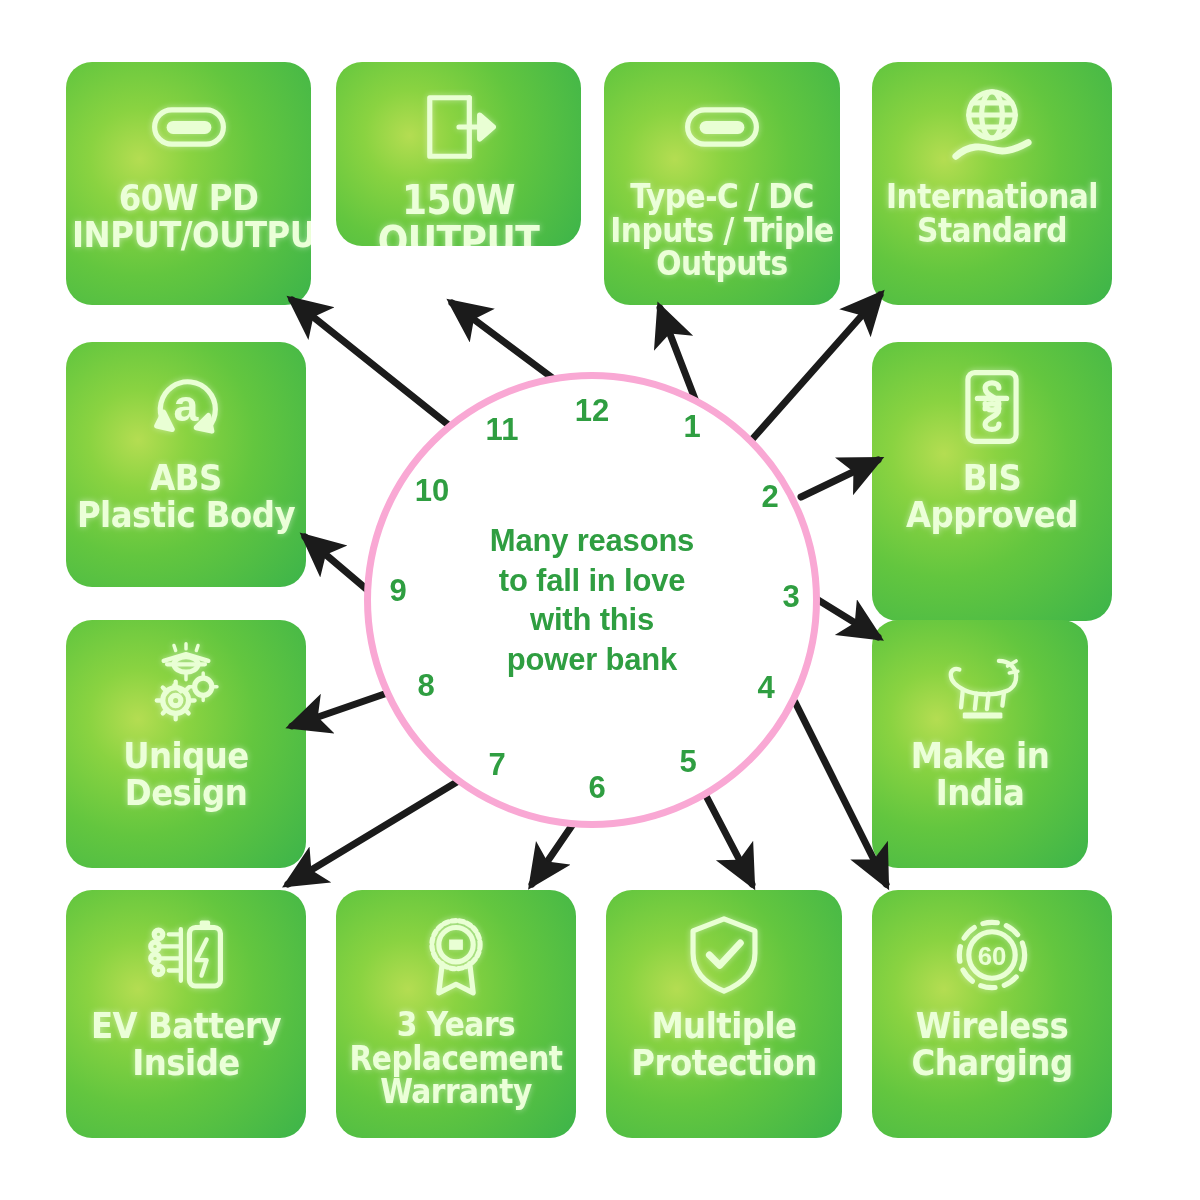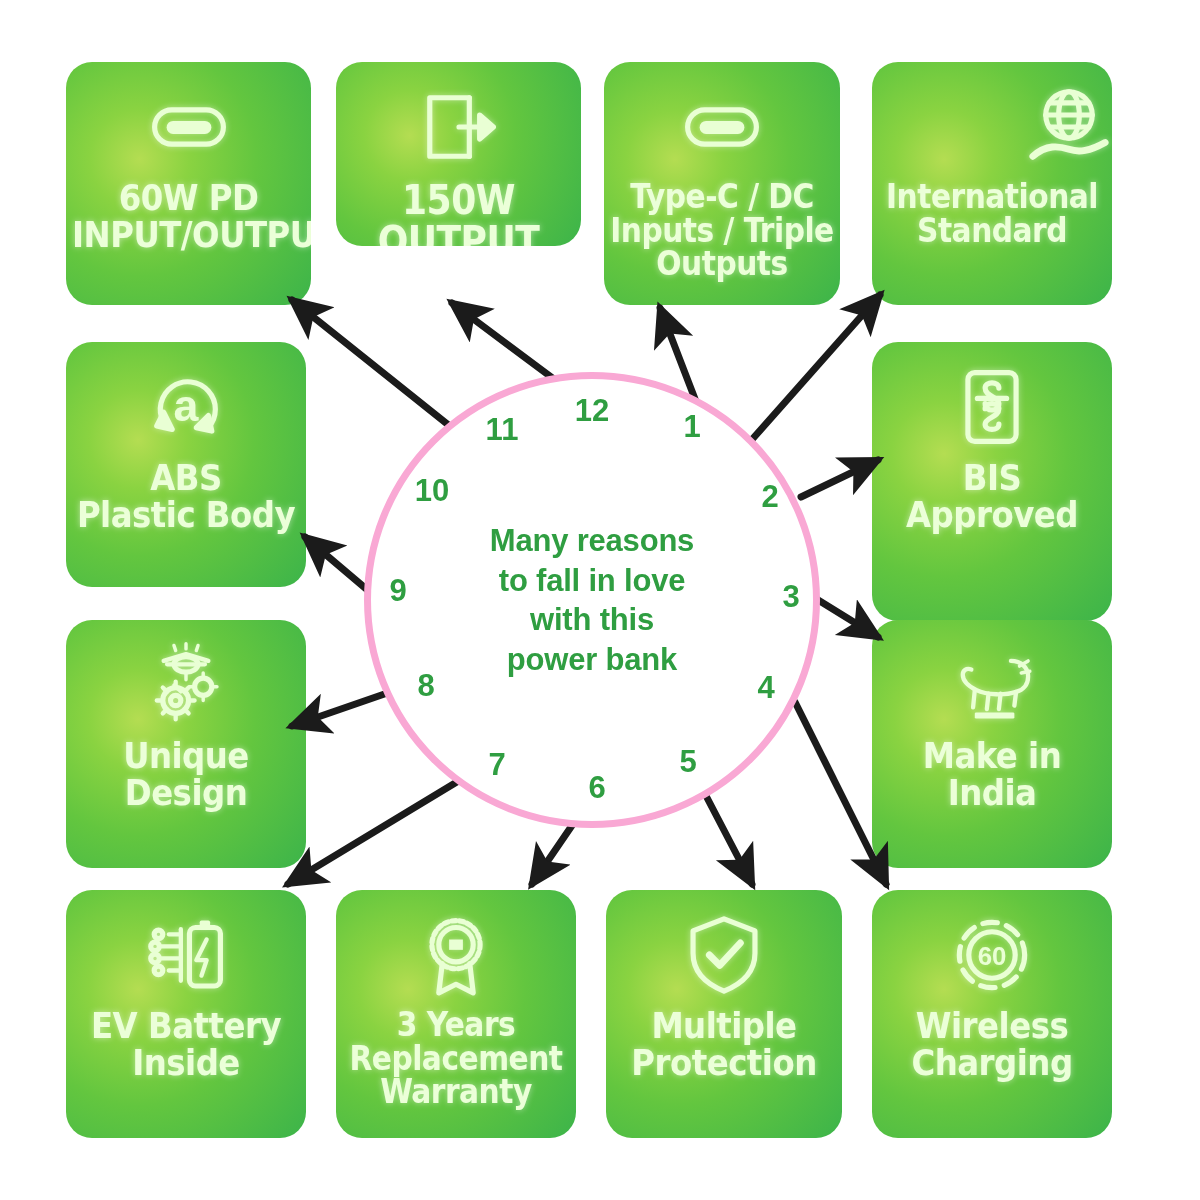--- a/index.html
+++ b/index.html
@@ -197,21 +197,21 @@
             <rect x="10" y="30" width="80" height="40" rx="20"></rect>
             <rect x="24" y="43" width="52" height="15" rx="7.5" fill="#e9ffd4" stroke="none"></rect>
           </svg>
         </span>
         <div class="tile-label sz-md">
           <div>Type-C / DC</div>
           <div>Inputs / Triple</div>
           <div>Outputs</div>
         </div>
       </div>
-      <div class="tile" style="left: 872px; top: 62px; width: 240px; height: 243px; align-items: flex-end;">
+      <div class="tile" style="left: 872px; top: 62px; width: 240px; height: 243px;">
         <span>
           <svg class="tile-icon" width="86" height="86" viewBox="0 0 100 100" fill="none" stroke="#e9ffd4" stroke-width="6" stroke-linecap="round" stroke-linejoin="round">
             <circle cx="50" cy="36" r="27"></circle>
             <ellipse cx="50" cy="36" rx="12" ry="27"></ellipse>
             <path d="M23,36 H77"></path>
             <path d="M27,22 H73"></path>
             <path d="M27,50 H73"></path>
             <path d="M8,84 C24,70 38,72 50,76 C62,80 74,78 92,68" stroke-width="8"></path>
           </svg>
         </span>
@@ -227,21 +227,21 @@
             <path d="M58,28 C58,20 42,20 42,28 C42,38 58,38 58,46 C58,56 42,56 42,46"></path>
             <path d="M42,52 C42,44 58,44 58,52 C58,62 42,62 42,70 C42,78 58,78 58,70"></path>
             <path d="M33,40 H67"></path>
           </svg>
         </span>
         <div class="tile-label sz-lg">
           <div>BIS</div>
           <div>Approved</div>
         </div>
       </div>
-      <div class="tile" style="left: 872px; top: 620px; width: 240px; height: 248px;">
+      <div class="tile" style="left: 872px; top: 620px; width: 216px; height: 248px;">
         <span>
           <svg class="tile-icon" width="86" height="86" viewBox="0 0 100 100" fill="none" stroke="#e9ffd4" stroke-width="6" stroke-linecap="round" stroke-linejoin="round">
             <path d="M72,22 C84,22 92,30 92,40 C92,50 86,56 78,58 L76,74" stroke-width="5"></path>
             <path d="M78,58 C66,62 44,62 32,56 C22,51 16,44 16,38 C16,33 20,30 26,32" stroke-width="5"></path>
             <path d="M30,56 L28,76 M46,60 L44,78 M60,60 L58,78" stroke-width="5"></path>
             <path d="M82,28 L92,22 M84,36 L94,34" stroke-width="4"></path>
             <rect x="30" y="82" width="46" height="7" rx="1.5" fill="#e9ffd4" stroke="none"></rect>
           </svg>
         </span>
         <div class="tile-label sz-lg">

